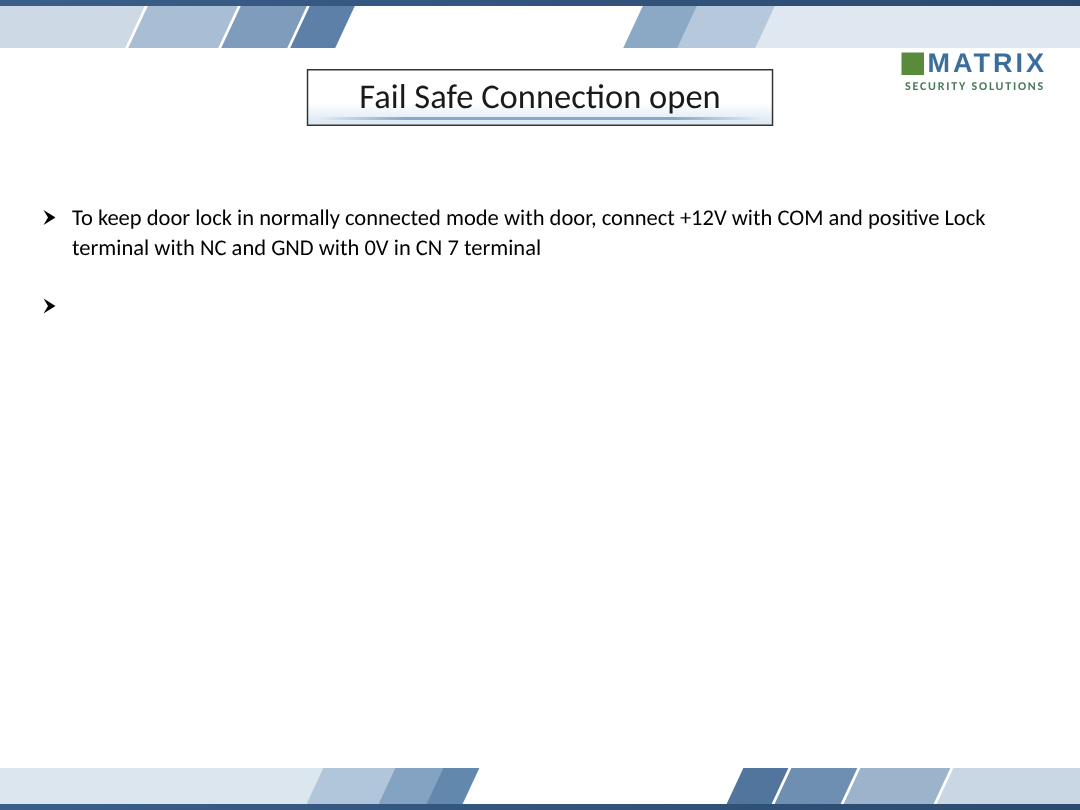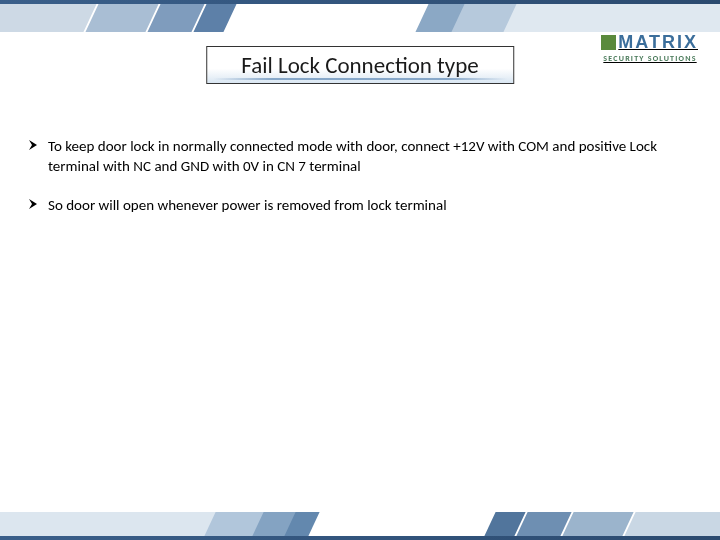--- a/index.html
+++ b/index.html
@@ -48,21 +48,20 @@
   .title {
     font-size: 23px;
     color: #1a1a1a;
     font-weight: 400;
   }
   .logo {
     position: absolute;
     top: 32px;
     right: 22px;
     text-align: left;
-    text-decoration: underline;
   }
   .logo-main {
     display: flex;
     align-items: center;
     gap: 2px;
   }
   .logo-sq {
     width: 15px; height: 15px;
     background: #5a8a3c;
     display: inline-block;
@@ -128,21 +127,21 @@
   <div class="diag-block" style="left:-20px;width:110px;background:#cdd9e5"></div>
   <div class="diag-block" style="left:92px;width:60px;background:#a9bed4"></div>
   <div class="diag-block" style="left:154px;width:44px;background:#7f9cbd"></div>
   <div class="diag-block" style="left:200px;width:30px;background:#5d80a8"></div>
   <div class="diag-block" style="right:-30px;width:250px;background:#dfe8f0"></div>
   <div class="diag-block" style="right:210px;width:60px;background:#b6c9dc"></div>
   <div class="diag-block" style="right:262px;width:36px;background:#8ba8c5"></div>
 </div>
 
 <div class="title-wrap">
-  <div class="title">Fail Lock Connection type</div>
+  <div class="title">Fail Safe Connection open</div>
 </div>
 
 <div class="logo">
   <div class="logo-main">
     <span class="logo-sq"></span>
     <span class="logo-text">MATRIX</span>
   </div>
   <div class="logo-sub">SECURITY SOLUTIONS</div>
 </div>
 
@@ -154,21 +153,20 @@
         </svg>
     </span>
     <span>To keep door lock in normally connected mode with door, connect +12V with COM and positive Lock terminal with NC and GND with 0V in CN 7 terminal</span>
   </div>
   <div class="bullet-item">
     <span class="arrow">
       <svg width="12" height="12" viewBox="0 0 12 12">
           <path d="M1 1 L9 6 L1 11 L4 6 Z" fill="#000"></path>
         </svg>
     </span>
-    <span>So door will open whenever power is removed from lock terminal</span>
   </div>
 </div>
 
 <div class="bottom-bar">
   <div class="bdiag" style="left:-30px;width:250px;background:#dce6ef"></div>
   <div class="bdiag" style="left:210px;width:55px;background:#b1c6db"></div>
   <div class="bdiag" style="left:258px;width:36px;background:#84a3c2"></div>
   <div class="bdiag" style="left:290px;width:24px;background:#6388ae"></div>
   <div class="bdiag" style="right:-20px;width:110px;background:#c9d7e4"></div>
   <div class="bdiag" style="right:92px;width:60px;background:#9bb4cc"></div>

